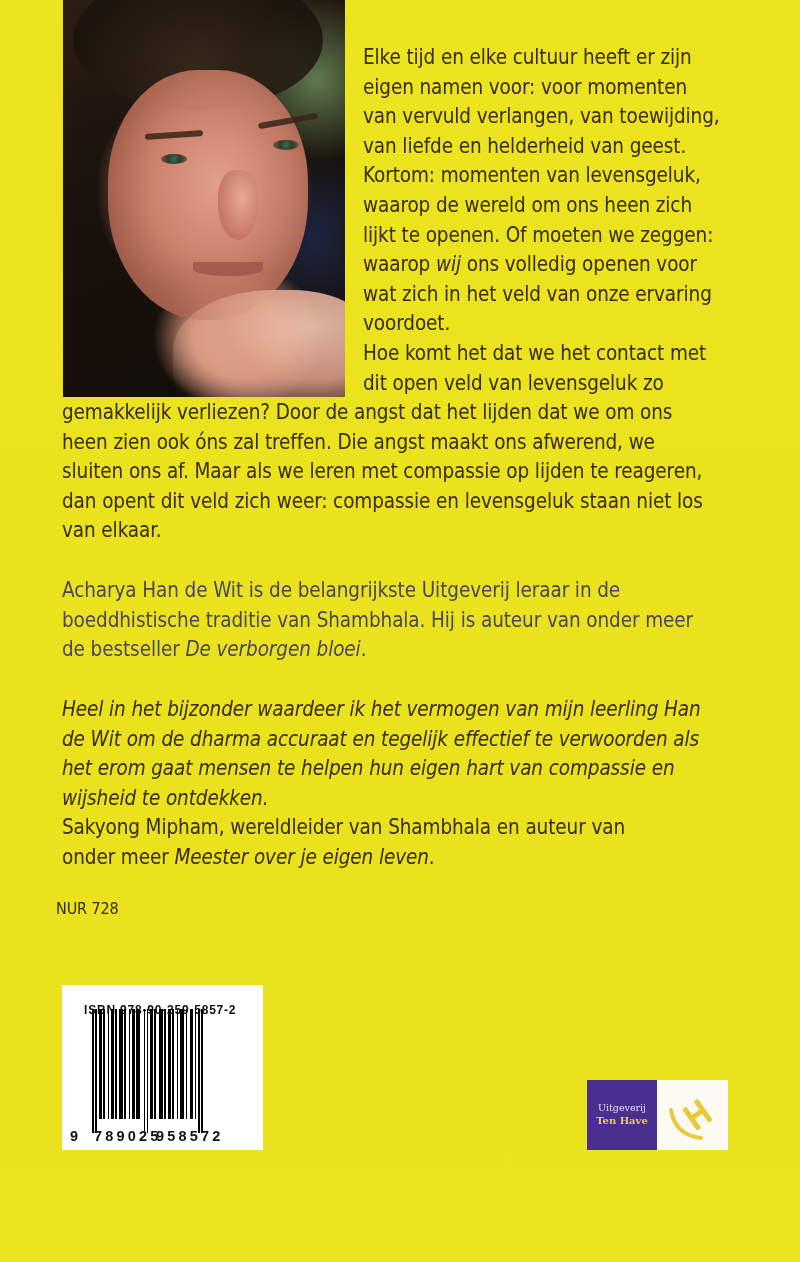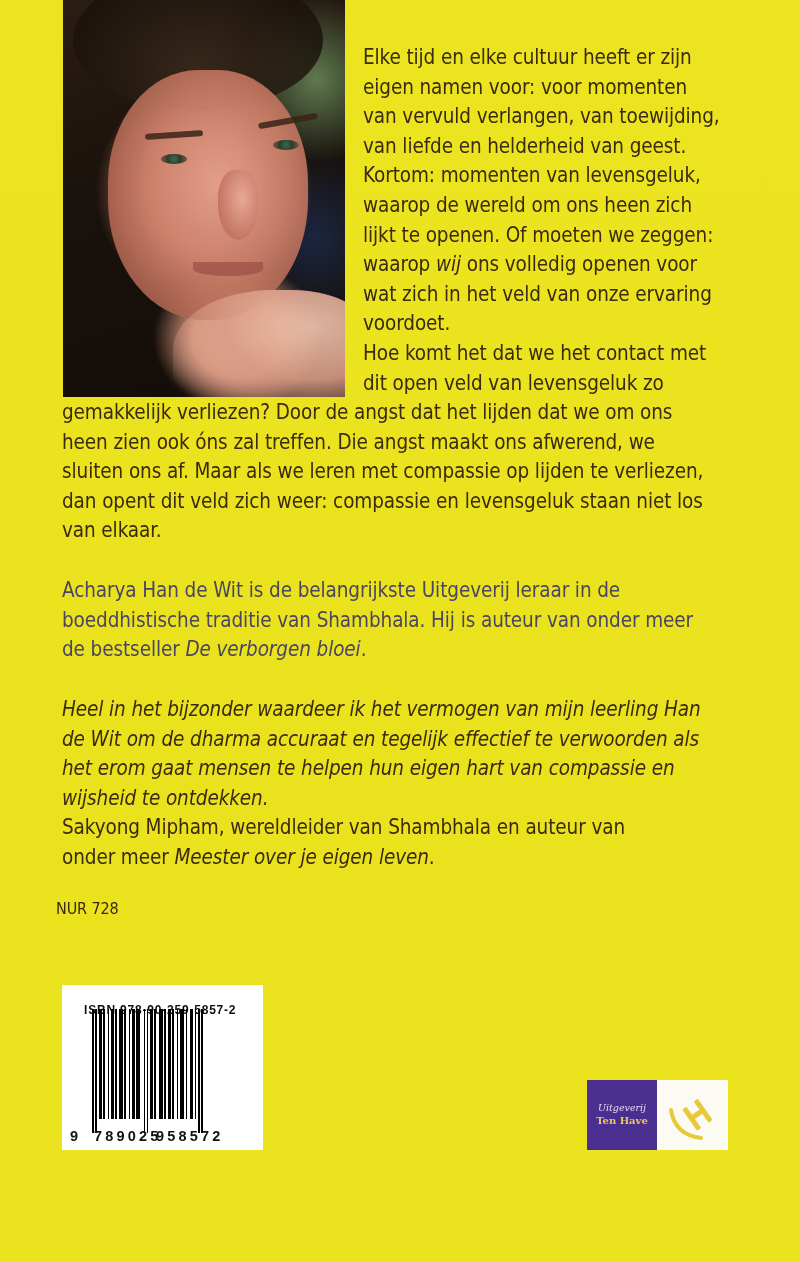--- a/index.html
+++ b/index.html
@@ -210,21 +210,20 @@
       width: 70px;
       height: 70px;
       background: #4B2F90;
       display: flex;
       flex-direction: column;
       align-items: center;
       justify-content: center;
     }
     .pub-sub {
       font-family: "DejaVu Serif", "Liberation Serif", serif;
-      font-style: italic;
       font-size: 9.5px;
       color: #E6DDF2;
       line-height: 12px;
     }
     .pub-name {
       font-family: "DejaVu Serif", "Liberation Serif", serif;
       font-weight: bold;
       font-size: 10px;
       color: #EBC95A;
       line-height: 14px;
@@ -266,21 +265,21 @@
     <span class="line"><span>waarop </span><em>wij</em><span> ons volledig openen voor</span></span>
     <span class="line">wat zich in het veld van onze ervaring</span>
     <span class="line">voordoet.</span>
     <span class="line">Hoe komt het dat we het contact met</span>
     <span class="line">dit open veld van levensgeluk zo</span>
   </p>
 
   <p class="para blurb-bottom">
     <span class="line">gemakkelijk verliezen? Door de angst dat het lijden dat we om ons</span>
     <span class="line">heen zien ook óns zal treffen. Die angst maakt ons afwerend, we</span>
-    <span class="line">sluiten ons af. Maar als we leren met compassie op lijden te verliezen,</span>
+    <span class="line">sluiten ons af. Maar als we leren met compassie op lijden te reageren,</span>
     <span class="line">dan opent dit veld zich weer: compassie en levensgeluk staan niet los</span>
     <span class="line">van elkaar.</span>
   </p>
 
   <p class="para bio">
     <span class="line">Acharya Han de Wit is de belangrijkste Uitgeverij leraar in de</span>
     <span class="line">boeddhistische traditie van Shambhala. Hij is auteur van onder meer</span>
     <span class="line"><span>de bestseller </span><em>De verborgen bloei</em><span>.</span></span>
   </p>
 

